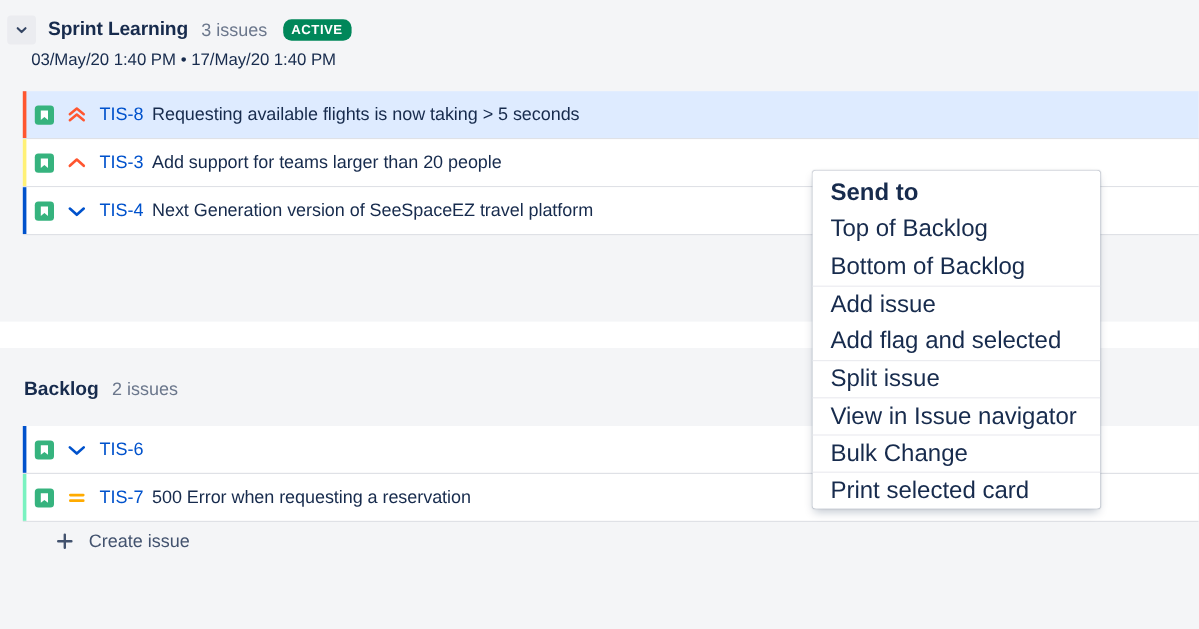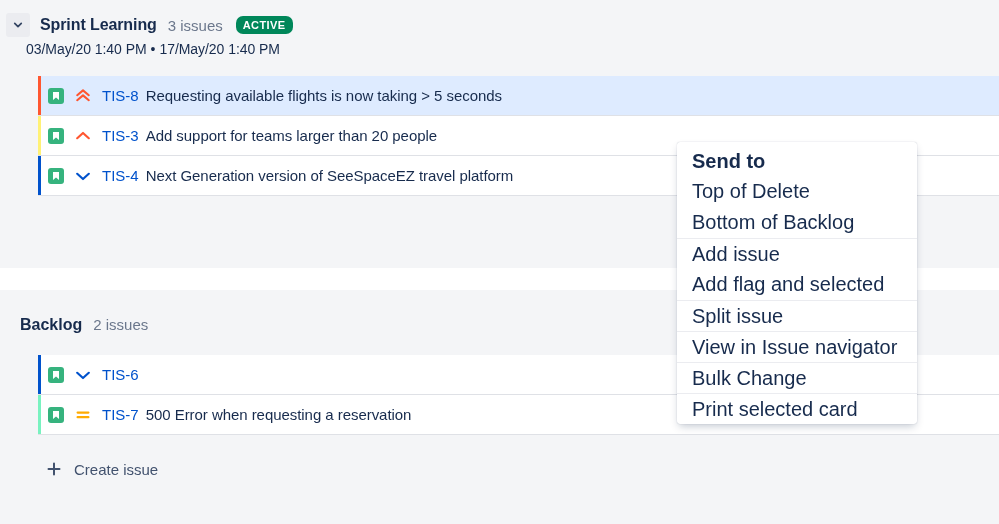--- a/index.html
+++ b/index.html
@@ -76,21 +76,21 @@
     letter-spacing: -0.05px;
   }
   .date-sep { padding: 0 4px; }
 
   
   .issue-list { margin-top: 19px; }
 
   .issue-row {
     position: relative;
     height: 40px;
-    margin-left: 38px;
+    margin-left: 19px;
     background: #FFFFFF;
     border-bottom: 1px solid #DFE1E6;
     display: flex;
     align-items: center;
     padding-left: 10px;
     cursor: pointer;
   }
   .issue-row.selected { background: #DEEBFF; }
   .issue-row .epic-bar {
     position: absolute;
@@ -162,21 +162,21 @@
     font-size: 15px;
     color: #6B778C;
     margin-left: 11px;
   }
   .backlog-list { margin-top: 21px; }
 
   .create-issue-row {
     display: flex;
     align-items: center;
     margin-left: 46px;
-    margin-top: 21px;
+    margin-top: 3px;
     height: 26px;
     cursor: pointer;
     width: 150px;
   }
   .plus-icon {
     width: 16px; height: 16px;
     display: flex; align-items: center; justify-content: center;
     flex: 0 0 auto;
   }
   .create-issue-label {
@@ -330,21 +330,21 @@
       <svg width="16" height="16" viewBox="0 0 16 16" aria-hidden="true">
         <path d="M8 2.5 V13.5 M2.5 8 H13.5" stroke="#42526E" stroke-width="2" stroke-linecap="round"></path>
       </svg>
     </span>
     <span class="create-issue-label">Create issue</span>
   </div>
 </div>
 
 <div class="context-menu">
     <div class="menu-item heading">Send to</div>
-    <div class="menu-item">Top of Delete</div>
+    <div class="menu-item">Top of Backlog</div>
     <div class="menu-item">Bottom of Backlog</div>
     <div class="menu-item sep-top">Add issue</div>
     <div class="menu-item">Add flag and selected</div>
     <div class="menu-item sep-top">Split issue</div>
     <div class="menu-item sep-top">View in Issue navigator</div>
     <div class="menu-item sep-top">Bulk Change</div>
     <div class="menu-item sep-top">Print selected card</div>
   </div>
 
 </body></html>

